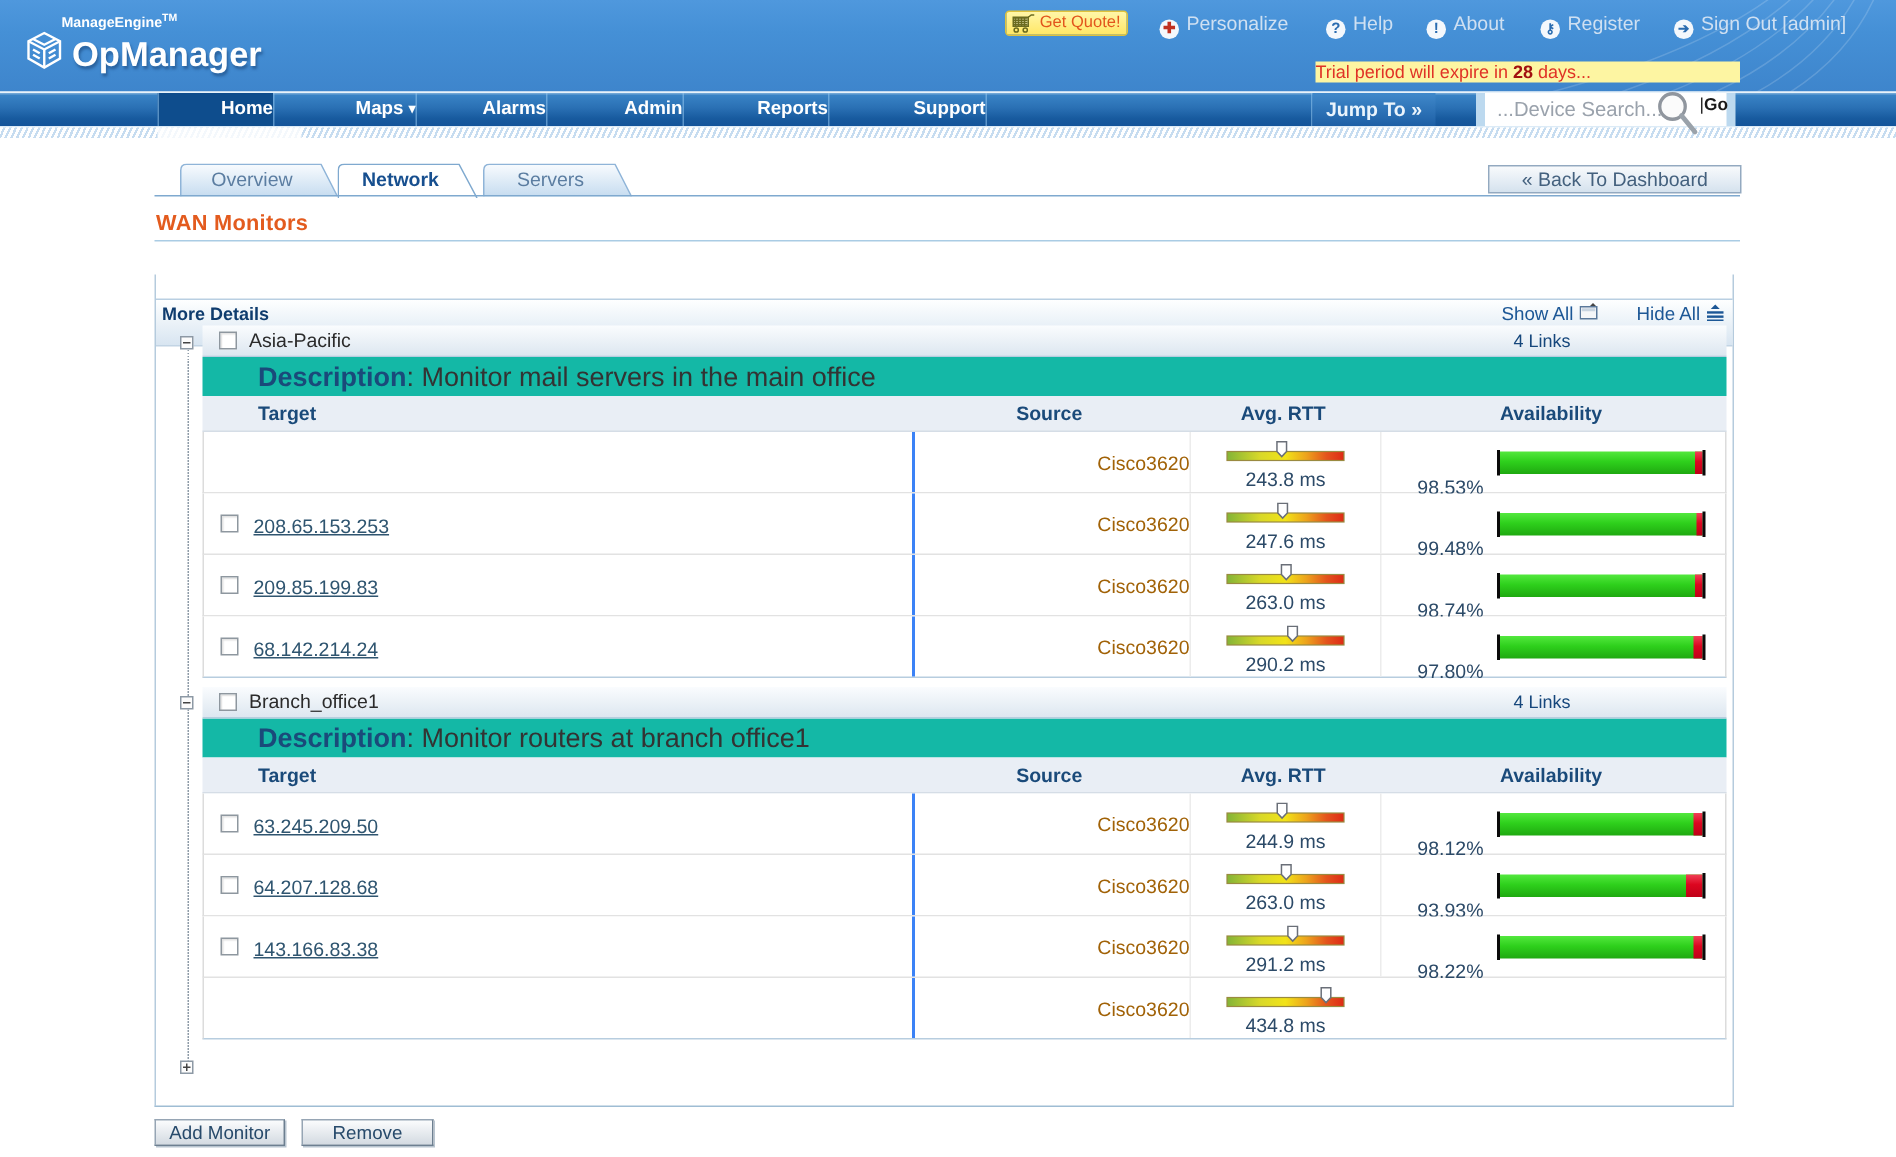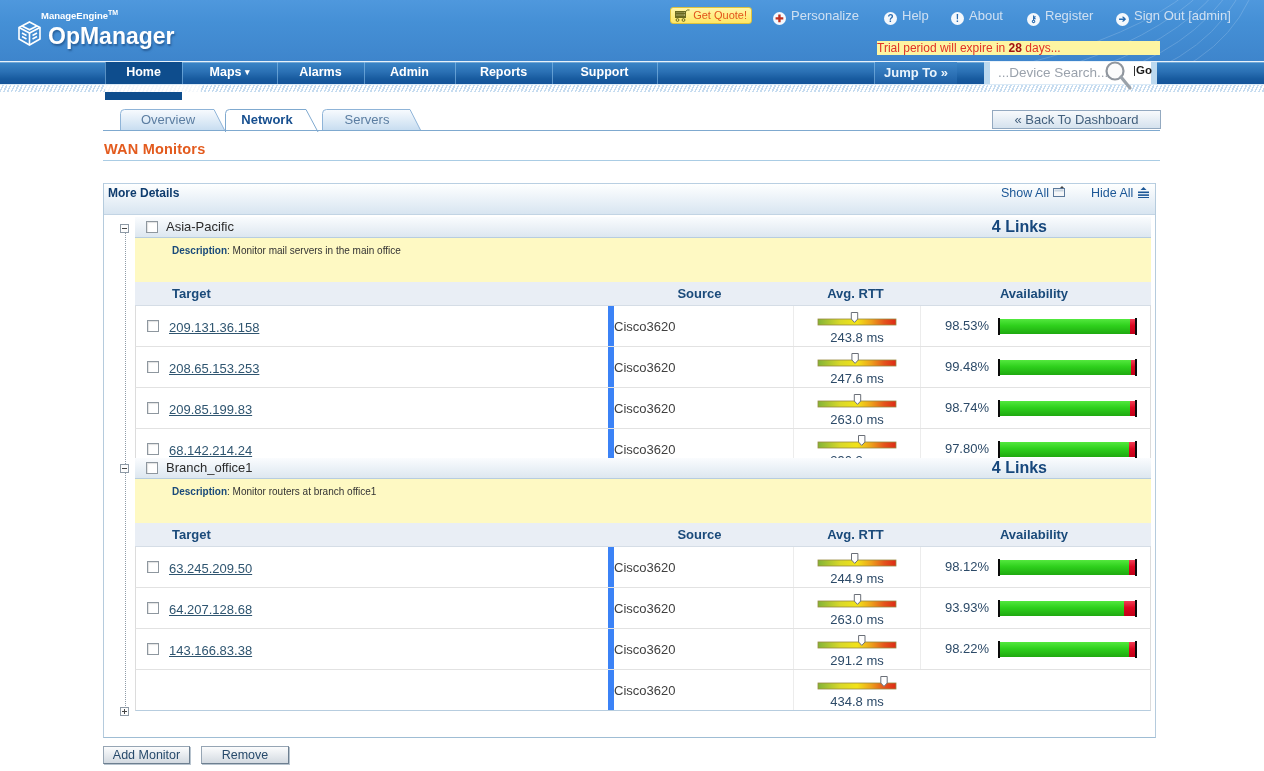--- a/index.html
+++ b/index.html
@@ -20,21 +20,21 @@
 .gq{position:absolute;left:670px;top:7px;width:82px;height:17px;background:linear-gradient(#fff6a8,#ffe766);
  border:1px solid #dfc23c;border-radius:3px;color:#e2551c;font-size:11px;line-height:15px;text-align:right;padding-right:4px}
 .trial{position:absolute;left:877px;top:41px;width:283px;height:14px;background:#fdf5a2;
  font-size:12px;color:#e03226;text-align:left;line-height:14px}
 .trial b{color:#a21010;font-weight:bold}
 
 .navline{position:absolute;left:0;top:61px;width:1264px;height:1px;background:#e8f2fa}
 .nav{position:absolute;left:0;top:62px;width:1264px;height:22px;box-shadow:inset 0 1px 0 rgba(255,255,255,.28);
  background:linear-gradient(180deg,#3b86c8 0%,#2a70b4 45%,#175a9e 78%,#14549a 100%)}
 .nav .sep{position:absolute;top:0;width:1px;height:22px;background:rgba(150,200,240,.55)}
-.ntab{position:absolute;top:0;height:38px;line-height:21px;text-align:center;color:#fff;
+.ntab{position:absolute;top:0;height:22px;line-height:21px;text-align:right;color:#fff;
  font-size:12.5px;font-weight:bold}
 .ntab.home{background:#0e4d8d;color:#fff}
 .caret{font-size:9px;vertical-align:1px}
 .jump{position:absolute;left:875px;top:0;width:82px;height:22px;line-height:21px;text-align:center;
  color:#eaf4fc;font-size:13px;font-weight:bold;background:linear-gradient(180deg,#4089cb,#1d5fa5)}
 .sbox{position:absolute;left:984px;top:0;width:173px;height:22px;background:#bcd9ef}
 .sinput{position:absolute;left:6px;top:0;width:161px;height:22px;background:#fff;
  font-size:13.5px;color:#9aa2ac;line-height:21px;padding-left:8px}
 .go{position:absolute;left:149px;top:2px;z-index:3;color:#1a1a1a;font-size:11.5px;font-weight:bold}
 .hatch{position:absolute;left:0;top:85px;width:1264px;height:7px;background:
@@ -47,62 +47,62 @@
 .tabtxt.on{fill:#174f8f;font-weight:bold}
 .tabline{position:absolute;left:103px;top:130px;width:1057px;height:1px;background:#7fa9cf}
 .backbtn{position:absolute;left:992px;top:110px;width:169px;height:19px;
  background:linear-gradient(#f8fafc,#d5e2ee);border:1px solid #93a9c0;
  color:#44617e;font-size:13px;text-align:center;line-height:18px}
 .wan{position:absolute;left:104px;top:141px;color:#e35b1e;font-size:14.5px;font-weight:bold;letter-spacing:.2px}
 .wanhr{position:absolute;left:103px;top:160px;width:1057px;height:1px;background:#aacce4}
 
 .panel{position:absolute;left:103px;top:183px;width:1053px;height:555px;
  border-left:1px solid #b5cbdd;border-right:1px solid #b5cbdd;border-bottom:1px solid #9fbdd4}
-.mdbar{position:absolute;left:0;top:0;width:1051px;height:32px;
+.mdbar{position:absolute;left:0;top:16px;width:1051px;height:32px;
  background:linear-gradient(#feffff,#d8e5f1);border-top:1px solid #b9cfe2;border-bottom:1px solid #c2d4e4;
  color:#0f3c6e;font-size:12px;font-weight:bold;line-height:18px}
 .mdbar .t{margin-left:4px}
 .sh{position:absolute;top:0;color:#1c5796;font-weight:normal;font-size:12.5px;line-height:19px}
 .shic{display:inline-block;position:relative;width:13px;height:11px;vertical-align:-1px;margin-left:4px}
 
 .dot{position:absolute;left:21px;width:1px;background:
  repeating-linear-gradient(180deg,#8f9ca8 0 1px,transparent 1px 2px)}
 .titem{position:absolute;left:16px;width:9px;height:9px;background:#fcfcfc;border:1px solid #8d99a5;
  color:#333;font-size:9px;line-height:7px;text-align:center}
 .titem i{position:absolute;left:1px;top:3px;width:5px;height:1px;background:#444}
 .titem.plus b{position:absolute;left:3px;top:1px;width:1px;height:5px;background:#444}
 
 .grp{position:absolute;left:31px;width:1016px}
 .gbar{position:relative;height:21px;background:linear-gradient(#fafcfe,#dde7f0);
  border-bottom:1px solid #b7cddf;line-height:20px;font-size:13px;color:#2b2b2b}
 .cb{display:inline-block;width:12px;height:12px;background:#fff;border:1px solid #8e979f;
  box-shadow:inset 1px 1px 1px rgba(0,0,0,.12)}
 .cbg{position:absolute;left:11px;top:4px}
 .gname{margin-left:31px}
-.glinks{position:absolute;right:104px;top:0;font-size:16px;font-weight:bold;color:#16477c}
-.gdesc{height:44px;background:#fef9c3;font-size:10px;color:#333;line-height:26px;padding-left:37px}
+.glinks{position:absolute;right:104px;top:0;font-size:12px;font-weight:normal;color:#16477c}
+.gdesc{height:26px;background:#14b8a6;font-size:18px;color:#333;line-height:26px;padding-left:37px}
 .gdesc b{color:#1a4a7a}
 .gth{position:relative;height:24px;background:#e9eef5;border-bottom:1px solid #d5dde6}
 .gth .th{font-size:13px;font-weight:bold;color:#1a4a7a;line-height:24px}
 .drow{position:relative;height:41px;background:#fff;border-bottom:1px solid #e2e2e2;
  border-left:1px solid #dcdcdc;border-right:1px solid #dcdcdc}
 .drow.last{border-bottom:1px solid #b7cddf}
 .c-t,.c-s,.c-r,.c-a{position:absolute;top:0;height:100%}
 .c-t{left:0;width:474px}
-.c-s{left:472px;width:185px;text-align:left;font-size:13px;color:#404040;border-left:6px solid #3b82f6}
+.c-s{left:472px;width:185px;text-align:right;font-size:13px;color:#a16207;border-left:2px solid #3b82f6}
 .c-r{left:657px;width:127px;border-left:1px solid #ececec}
 .c-a{left:784px;width:230px;border-left:1px solid #ececec}
 .gth .c-t{padding-left:37px;}
 .gth .c-s,.gth .c-r,.gth .c-a{text-align:center;border-left:none}
 .drow .c-s{line-height:41px}
 .cbrow{position:absolute;left:11px;top:14px}
 .ip{position:absolute;left:33px;top:14px;font-size:13px;color:#2f5570;text-decoration:underline}
 .rttw{position:absolute;left:23px;top:6px;width:80px}
 .rv{text-align:center;font-size:13px;color:#2c4a68;margin-top:3px}
-.pct{position:absolute;left:0;width:68px;top:12px;text-align:right;font-size:13px;color:#2c4a68}
+.pct{position:absolute;left:0;width:68px;top:29px;text-align:right;font-size:13px;color:#2c4a68}
 .abar{position:absolute;left:77px;top:13px;width:139px;height:15px}
 .cap{position:absolute;top:-1px;width:2px;height:17px;background:#0a0a0a}
 .capl{left:0}
 .capr{right:0}
 .agreen{position:absolute;left:2px;top:0;width:135px;height:15px;
  background:linear-gradient(180deg,#53e83e 0%,#2ed01c 45%,#1fa910 100%)}
 .ared{position:absolute;right:2px;top:0;height:15px;background:linear-gradient(180deg,#f04056,#dc0620 45%,#c00018)}
 
 .btn{position:absolute;top:746px;height:18px;background:linear-gradient(#fbfcfd,#d3dae1);
  border:1px solid #96a5b4;border-right-color:#6d7f90;border-bottom-color:#6d7f90;
@@ -234,24 +234,20 @@
 <div class="grp" style="top:34px">
       <div class="gbar"><span class="cb cbg"></span><span class="gname">Asia-Pacific</span><span class="glinks">4 Links</span></div>
 <div class="gdesc"><b>Description</b>: Monitor mail servers in the main office</div>
 <div class="gth">
         <div class="c-t th">Target</div>
         <div class="c-s th">Source</div>
         <div class="c-r th">Avg. RTT</div>
         <div class="c-a th">Availability</div>
       </div>
 <div class="drow">
-        <div class="c-t">
-          <span class="cb cbrow"></span>
-          <a class="ip">209.131.36.158</a>
-        </div>
         <div class="c-s">Cisco3620</div>
         <div class="c-r">
           <div class="rttw">
             <svg width="80" height="15" style="display:block">
               <defs></defs>
               <rect x="1" y="7" width="78" height="6" fill="url(#rg)" stroke="#9a8a40" stroke-width="0.8"></rect>
               <path d="M34.3,0.5 h6.4 v6.5 l-3.2,3.4 l-3.2,-3.4 z" fill="#fefefe" stroke="#6a6f78" stroke-width="1"></path>
             </svg>
             <div class="rv">243.8 ms</div>
           </div>

